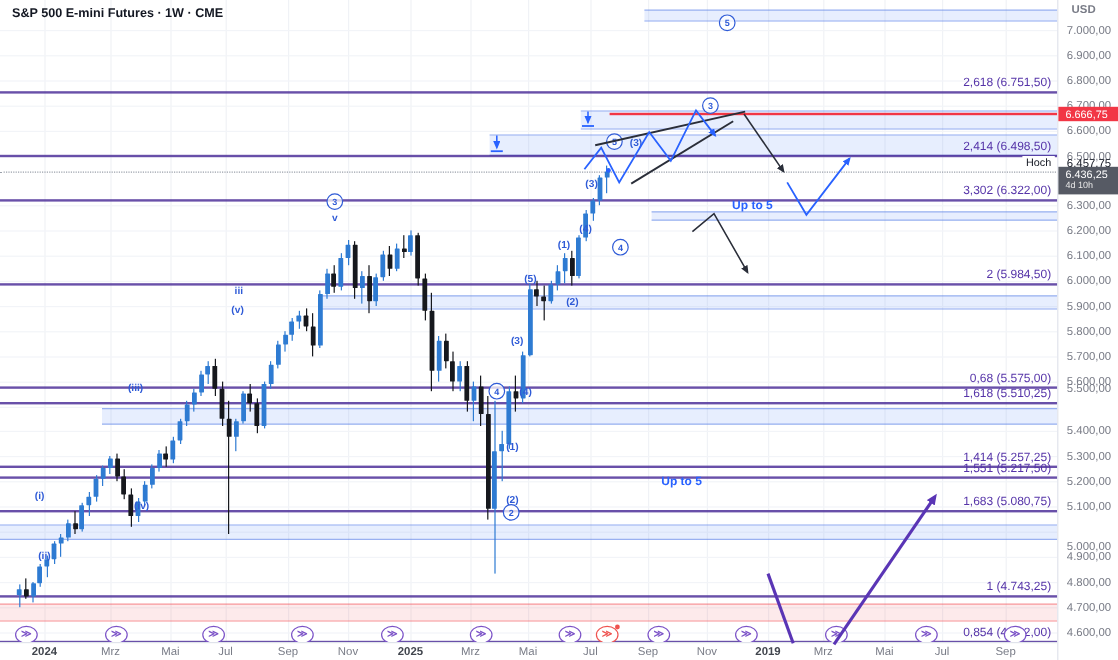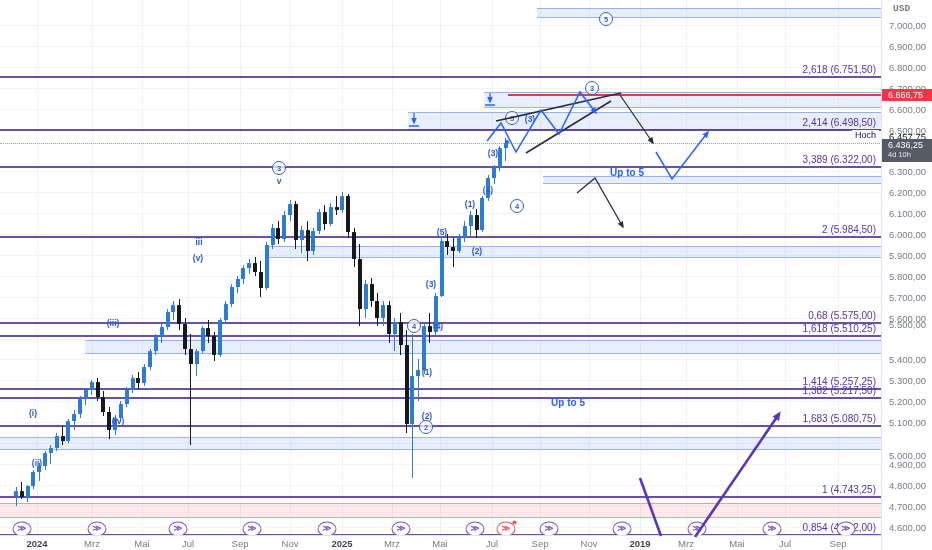--- a/index.html
+++ b/index.html
@@ -24,21 +24,21 @@
   .upto{position:absolute;font-size:10px;font-weight:700;color:#2962ff;transform:translate(-50%,-50%);white-space:nowrap;}
   .ev{position:absolute;width:17px;height:13px;border-radius:50%;background:#fff;
       border:1.5px solid #7b52c7;color:#7b52c7;font-size:8.5px;line-height:11px;font-weight:700;
       text-align:center;transform:translate(-50%,-50%);}
   .ev.red{border-color:#ef5350;color:#ef5350;}
   .ev .dot{position:absolute;right:-2px;top:-2px;width:4px;height:4px;border-radius:50%;background:#ef5350;}
   #title{position:absolute;left:10px;top:5px;font-size:10.5px;font-weight:700;color:#131722;}
   #price-axis{position:absolute;right:0;top:0;width:50px;height:550px;background:#fff;
               border-left:1px solid #e0e3eb;z-index:30;}
   .plabel{position:absolute;left:7px;font-size:9.5px;color:#787b86;white-space:nowrap;}
-  #usd{position:absolute;left:11px;top:3px;font-size:9.5px;color:#787b86;font-weight:700;font-family:Liberation Mono, monospace;}
+  #usd{position:absolute;left:11px;top:3px;font-size:9.5px;color:#787b86;font-weight:700;}
   #tag-red{position:absolute;left:0;width:50px;height:12px;background:#f23645;color:#fff;
            font-size:9px;line-height:12px;padding-left:6px;box-sizing:border-box;}
   #tag-high{position:absolute;left:7px;font-size:9.5px;color:#131722;}
   #tag-last{position:absolute;left:0;width:50px;background:#565a64;color:#fff;font-size:9px;
             padding:2px 0 2px 6px;box-sizing:border-box;line-height:8.5px;}
   #tag-last .cd{font-size:7.5px;color:#e8e8e8;margin-top:2px;}
   #hoch{position:absolute;right:53px;top:130px;font-size:9px;color:#131722;background:#fff;
         padding:0 3px;z-index:12;}
   #time-axis{position:absolute;left:0;bottom:0;width:932px;height:14px;background:#fff;
              border-top:1px solid #e0e3eb;z-index:8;}
@@ -104,31 +104,31 @@
       <div class="band" style="left: 0px; top: 437px; width: 882px; height: 11px;"></div>
       <div class="pink" style="left: 0px; top: 503px; width: 882px; height: 13px;"></div>
       <div class="pink" style="left: 0px; top: 545px; width: 932px; height: 5px;"></div>
     </div>
   <div id="line-layer" class="lyr">
       <div class="fibline" style="top: 75.9365px;"></div>
       <div class="fiblabel" style="right: 56px; top: 63.9365px;">2,618 (6.751,50)</div>
       <div class="fibline" style="top: 128.813px;"></div>
       <div class="fiblabel" style="right: 56px; top: 116.813px;">2,414 (6.498,50)</div>
       <div class="fibline" style="top: 165.702px;"></div>
-      <div class="fiblabel" style="right: 56px; top: 153.702px;">3,389 (6.322,00)</div>
+      <div class="fiblabel" style="right: 56px; top: 153.702px;">3,302 (6.322,00)</div>
       <div class="fibline" style="top: 236.239px;"></div>
       <div class="fiblabel" style="right: 56px; top: 224.239px;">2 (5.984,50)</div>
       <div class="fibline" style="top: 321.825px;"></div>
       <div class="fiblabel" style="right: 56px; top: 309.825px;">0,68 (5.575,00)</div>
       <div class="fibline" style="top: 335.358px;"></div>
       <div class="fiblabel" style="right: 56px; top: 323.358px;">1,618 (5.510,25)</div>
       <div class="fibline" style="top: 388.235px;"></div>
       <div class="fiblabel" style="right: 56px; top: 376.235px;">1,414 (5.257,25)</div>
       <div class="fibline" style="top: 396.542px;"></div>
-      <div class="fiblabel" style="right: 56px; top: 384.542px;">1,382 (5.217,50)</div>
+      <div class="fiblabel" style="right: 56px; top: 384.542px;">1,551 (5.217,50)</div>
       <div class="fibline" style="top: 425.123px;"></div>
       <div class="fiblabel" style="right: 56px; top: 413.123px;">1,683 (5.080,75)</div>
       <div class="fibline" style="top: 495.661px;"></div>
       <div class="fiblabel" style="right: 56px; top: 483.661px;">1 (4.743,25)</div>
       <div class="fibline" style="top: 533.542px;"></div>
       <div class="fiblabel" style="right: 56px; top: 521.542px;">0,854 (4.562,00)</div>
       <div class="dotline" style="top: 142.824px;"></div>
       <div class="redline" style="left: 508px; width: 374px; top: 93.6492px;"></div>
     </div>
   <div id="candle-layer" class="lyr">
@@ -368,20 +368,21 @@
       <div class="ev" style="left: 401px; top: 529px;">≫</div>
       <div class="ev" style="left: 475px; top: 529px;">≫</div>
       <div class="ev" style="left: 549px; top: 529px;">≫</div>
       <div class="ev" style="left: 622px; top: 529px;">≫</div>
       <div class="ev" style="left: 697px; top: 529px;">≫</div>
       <div class="ev" style="left: 772px; top: 529px;">≫</div>
       <div class="ev" style="left: 846px; top: 529px;">≫</div>
       <div class="ev red" style="left: 506px; top: 529px;">≫<div class="dot"></div></div>
     </div>
 
+  <div id="title">S&amp;P 500 E-mini Futures · 1W · CME</div>
   <div id="hoch">Hoch</div>
 
   <div id="price-axis">
     <div id="usd">USD</div>
     <div id="pa-labels">
         <div class="plabel" style="top: 20px;">7.000,00</div>
         <div class="plabel" style="top: 40.9px;">6.900,00</div>
         <div class="plabel" style="top: 61.8px;">6.800,00</div>
         <div class="plabel" style="top: 82.7px;">6.700,00</div>
         <div class="plabel" style="top: 103.6px;">6.600,00</div>

